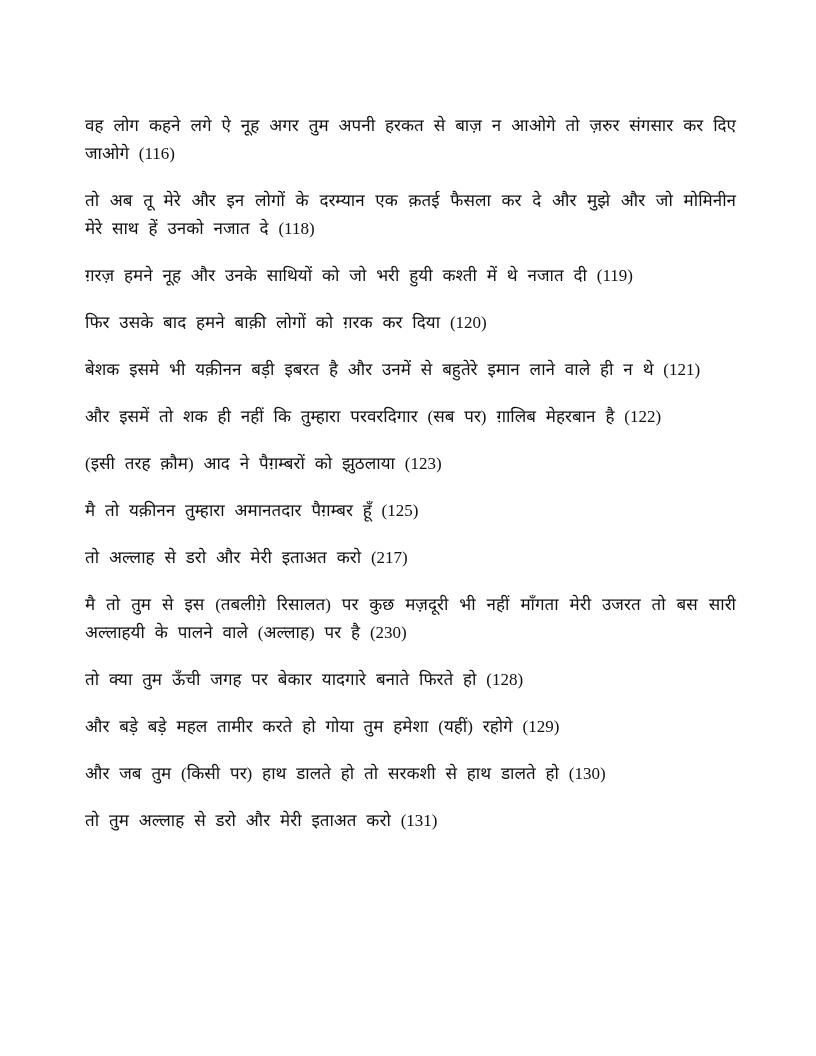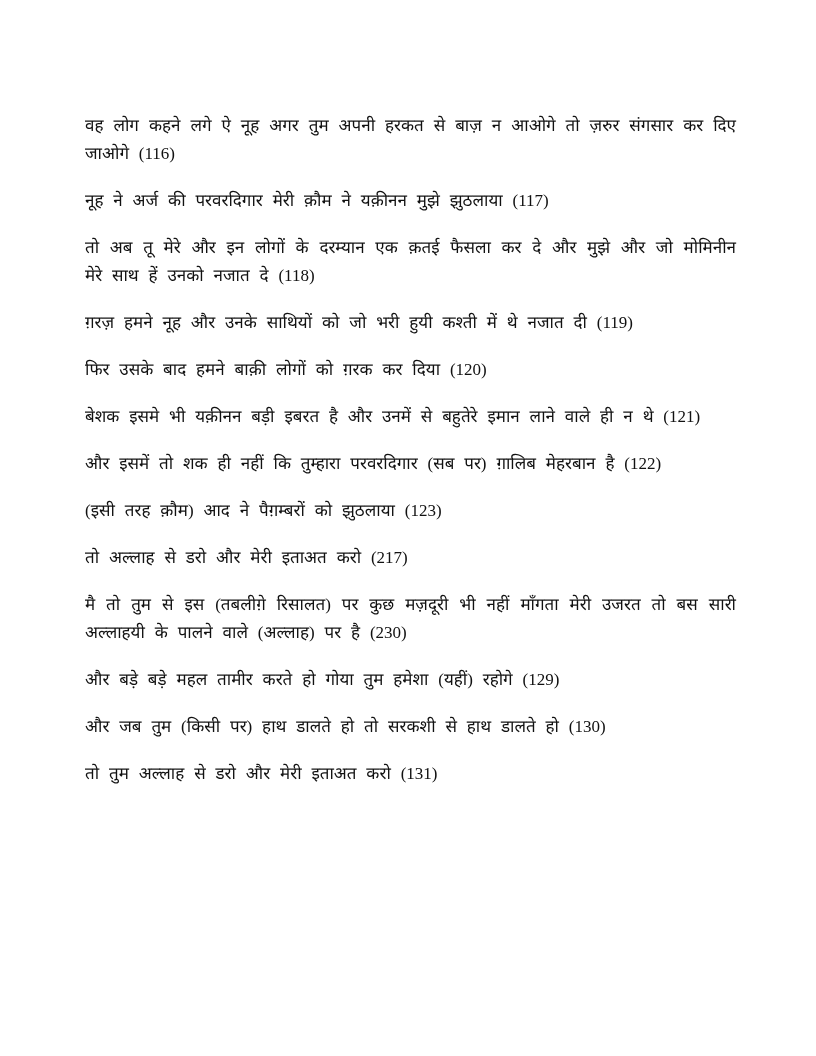--- a/index.html
+++ b/index.html
@@ -28,26 +28,27 @@
     text-justify: inter-word;
     word-spacing: 0.33em;
   }
 </style>
 </head>
 <body>
 
 <div class="page">
   <div class="verses">
     <p>वह लोग कहने लगे ऐ नूह अगर तुम अपनी हरकत से बाज़ न आओगे तो ज़रुर संगसार कर दिए जाओगे  (116)</p>
-    <p>नूह ने अर्ज की परवरदिगार मेरी क़ौम ने यक़ीनन मुझे झुठलाया  (117)</p>
     <p>तो अब तू मेरे और इन लोगों के दरम्यान एक क़तई फैसला कर दे और मुझे और जो मोमिनीन मेरे साथ हें उनको नजात दे  (118)</p>
     <p>ग़रज़ हमने नूह और उनके साथियों को जो भरी हुयी कश्ती में थे नजात दी  (119)</p>
     <p>फिर उसके बाद हमने बाक़ी लोगों को ग़रक कर दिया  (120)</p>
     <p>बेशक इसमे भी यक़ीनन बड़ी इबरत है और उनमें से बहुतेरे इमान लाने वाले ही न थे  (121)</p>
     <p>और इसमें तो शक ही नहीं कि तुम्हारा परवरदिगार (सब पर) ग़ालिब मेहरबान है  (122)</p>
     <p>(इसी तरह क़ौम) आद ने पैग़म्बरों को झुठलाया  (123)</p>
+    <p>मै तो यक़ीनन तुम्हारा अमानतदार पैग़म्बर हूँ  (125)</p>
     <p>तो अल्लाह से डरो और मेरी इताअत करो  (217)</p>
     <p>मै तो तुम से इस (तबलीग़े रिसालत) पर कुछ मज़दूरी भी नहीं माँगता मेरी उजरत तो बस सारी अल्लाहयी के पालने वाले (अल्लाह) पर है  (230)</p>
+    <p>तो क्या तुम ऊँची जगह पर बेकार यादगारे बनाते फिरते हो  (128)</p>
     <p>और बड़े बड़े महल तामीर करते हो गोया तुम हमेशा (यहीं) रहोगे  (129)</p>
     <p>और जब तुम (किसी पर) हाथ डालते हो तो सरकशी से हाथ डालते हो  (130)</p>
     <p>तो तुम अल्लाह से डरो और मेरी इताअत करो  (131)</p>
   </div>
 </div>
 
 </body></html>

